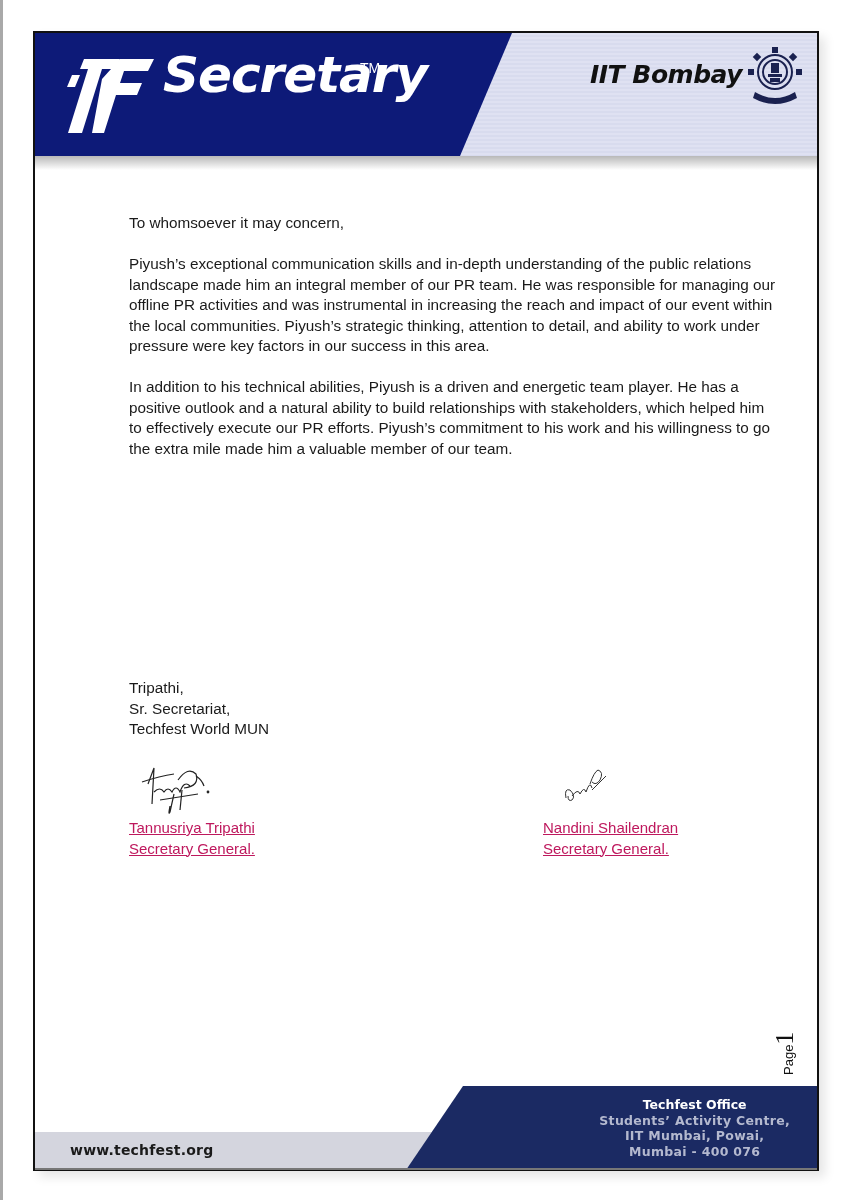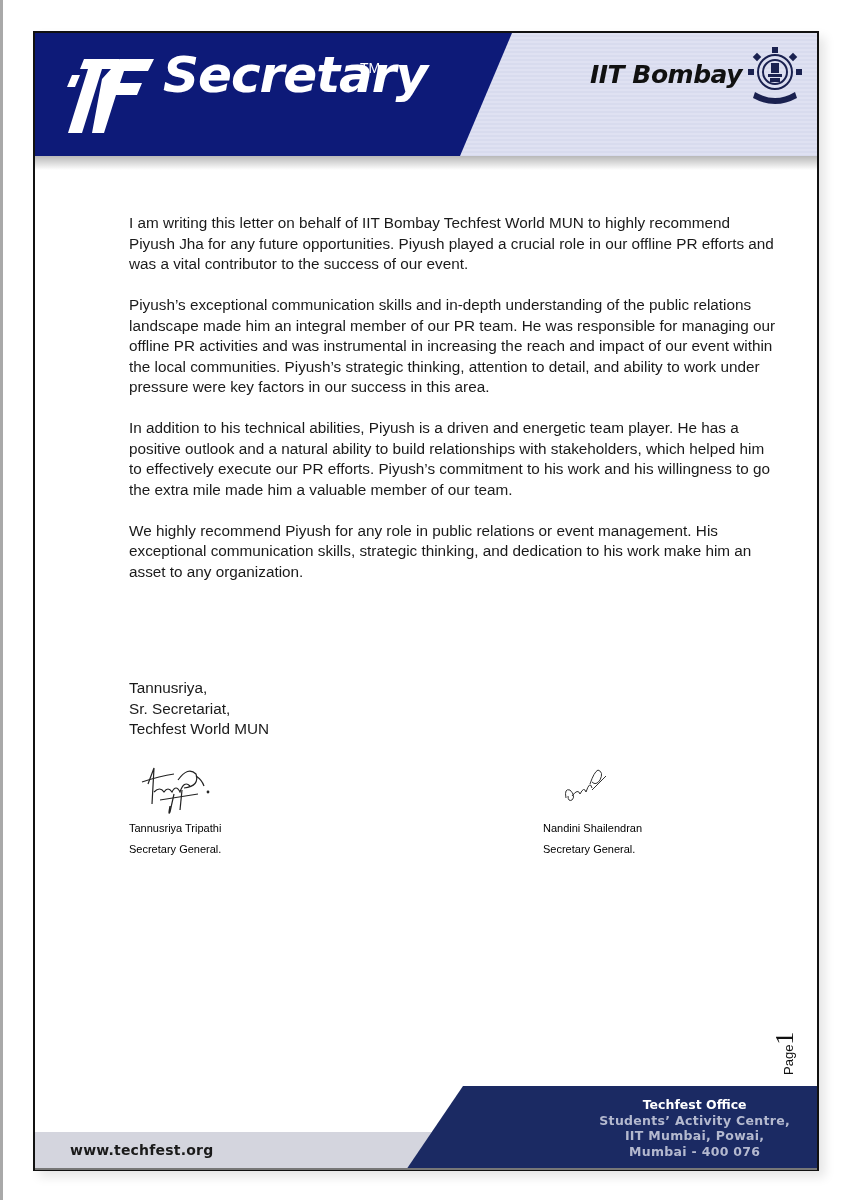--- a/index.html
+++ b/index.html
@@ -42,21 +42,21 @@
     .body-text {
       position: absolute; left: 129px; top: 213px; width: 650px;
       font-size: 15.3px; line-height: 20.5px; color: #1a1a1a;
     }
     .body-text p { margin: 0; }
     .body-text .gap { height: 20.5px; }
     .signoff { position: absolute; left: 129px; top: 678px; font-size: 15.3px; line-height: 20.5px; color: #1a1a1a; }
     .sig-img { position: absolute; }
     .sig-left { left: 140px; top: 766px; width: 75px; height: 50px; }
     .sig-right { left: 562px; top: 762px; width: 45px; height: 42px; }
-    .signer { position: absolute; font-size: 11px; line-height: 20.5px; color: #000000; }
+    .signer { position: absolute; font-size: 15px; line-height: 20.5px; color: #be185d; text-decoration: underline; }
     .signer-left { left: 129px; top: 818px; }
     .signer-right { left: 543px; top: 818px; }
     
     .page-num {
       position: absolute; left: 770px; top: 1075px; transform: rotate(-90deg); transform-origin: left top;
       font-family: "Liberation Sans", sans-serif; color: #111; white-space: nowrap;
     }
     .page-num .lbl { font-size: 13px; }
     .page-num .num { font-family: "Liberation Serif", serif; font-size: 26px; }
     
@@ -112,31 +112,30 @@
     <rect x="3" y="25" width="6" height="6"></rect>
     <rect x="9" y="10" width="6" height="6" transform="rotate(-45 12 13)"></rect>
     <rect x="26" y="19" width="8" height="10"></rect>
     <rect x="23" y="30" width="14" height="3"></rect>
     <rect x="25" y="34" width="10" height="4"></rect>
     <path d="M10 48 Q30 60 50 48 L52 54 Q30 66 8 54 Z"></path>
   </g>
 </svg>
 
 <div class="body-text">
-  <p>I am writing this letter on behalf of IIT Bombay Techfest World MUN to highly recommend Piyush Jha for any future opportunities. Piyush played a crucial role in our offline PR efforts and was a vital contributor to the success of our event.</p>
+  <p>To whomsoever it may concern,</p>
   <div class="gap"></div>
   <p>Piyush’s exceptional communication skills and in-depth understanding of the public relations landscape made him an integral member of our PR team. He was responsible for managing our offline PR activities and was instrumental in increasing the reach and impact of our event within the local communities. Piyush’s strategic thinking, attention to detail, and ability to work under pressure were key factors in our success in this area.</p>
   <div class="gap"></div>
   <p>In addition to his technical abilities, Piyush is a driven and energetic team player. He has a positive outlook and a natural ability to build relationships with stakeholders, which helped him to effectively execute our PR efforts. Piyush’s commitment to his work and his willingness to go the extra mile made him a valuable member of our team.</p>
   <div class="gap"></div>
-  <p>We highly recommend Piyush for any role in public relations or event management. His exceptional communication skills, strategic thinking, and dedication to his work make him an asset to any organization.</p>
 </div>
 
 <div class="signoff">
-  <div>Tannusriya,</div>
+  <div>Tripathi,</div>
   <div>Sr. Secretariat,</div>
   <div>Techfest World MUN</div>
 </div>
 
 <svg class="sig-img sig-left" viewBox="0 0 75 50">
   <g fill="none" stroke="#222" stroke-width="1.2">
     <path d="M8 18 L14 2 L12 38"></path>
     <path d="M2 16 Q20 10 34 8"></path>
     <path d="M14 26 Q20 20 24 26 Q28 20 32 26 Q36 18 40 26 Q44 14 50 20"></path>
     <path d="M38 14 Q48 0 56 8 Q60 20 44 22"></path>

